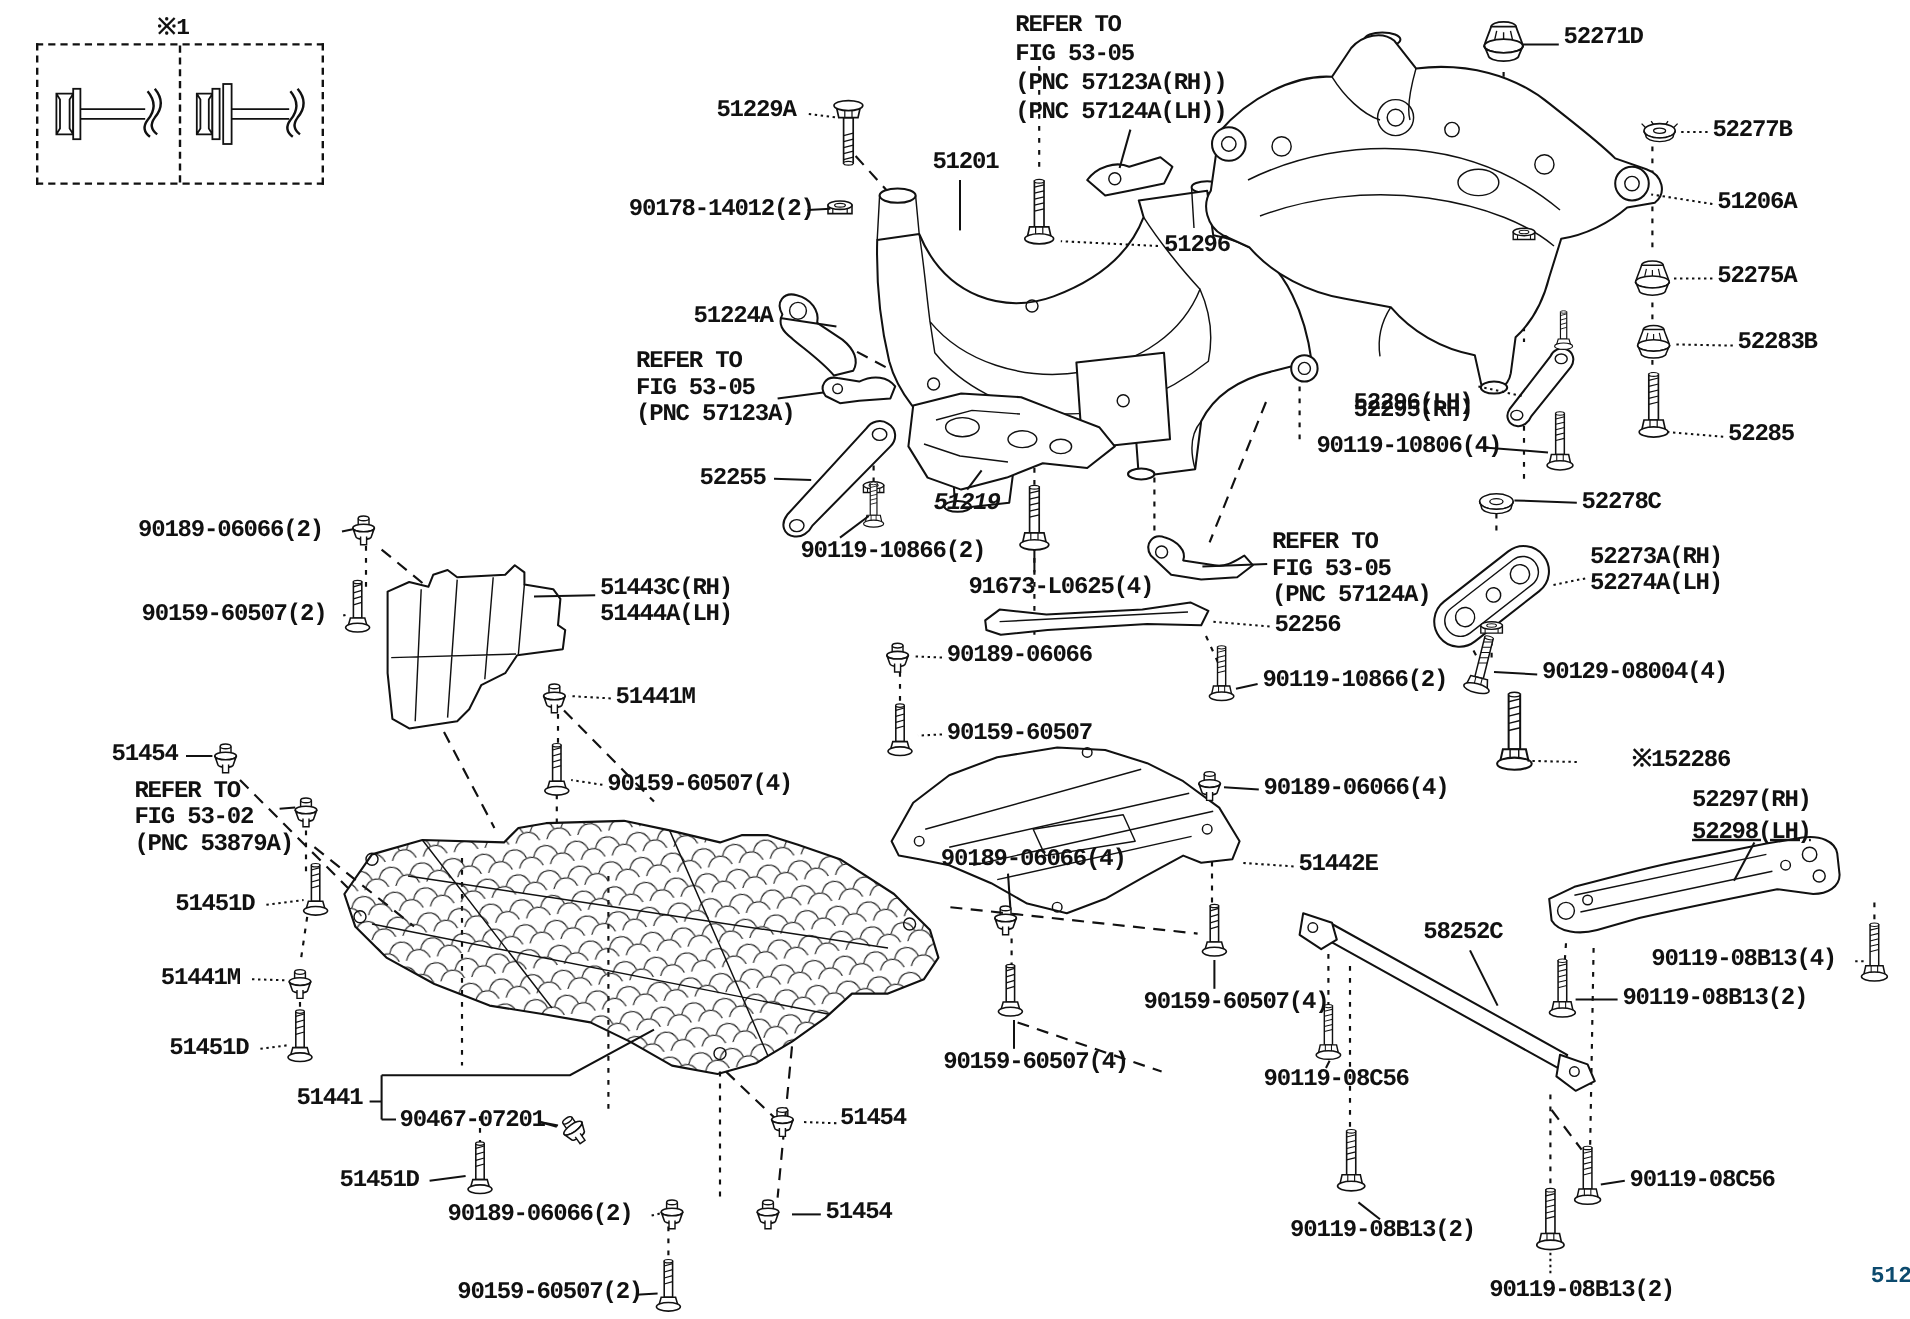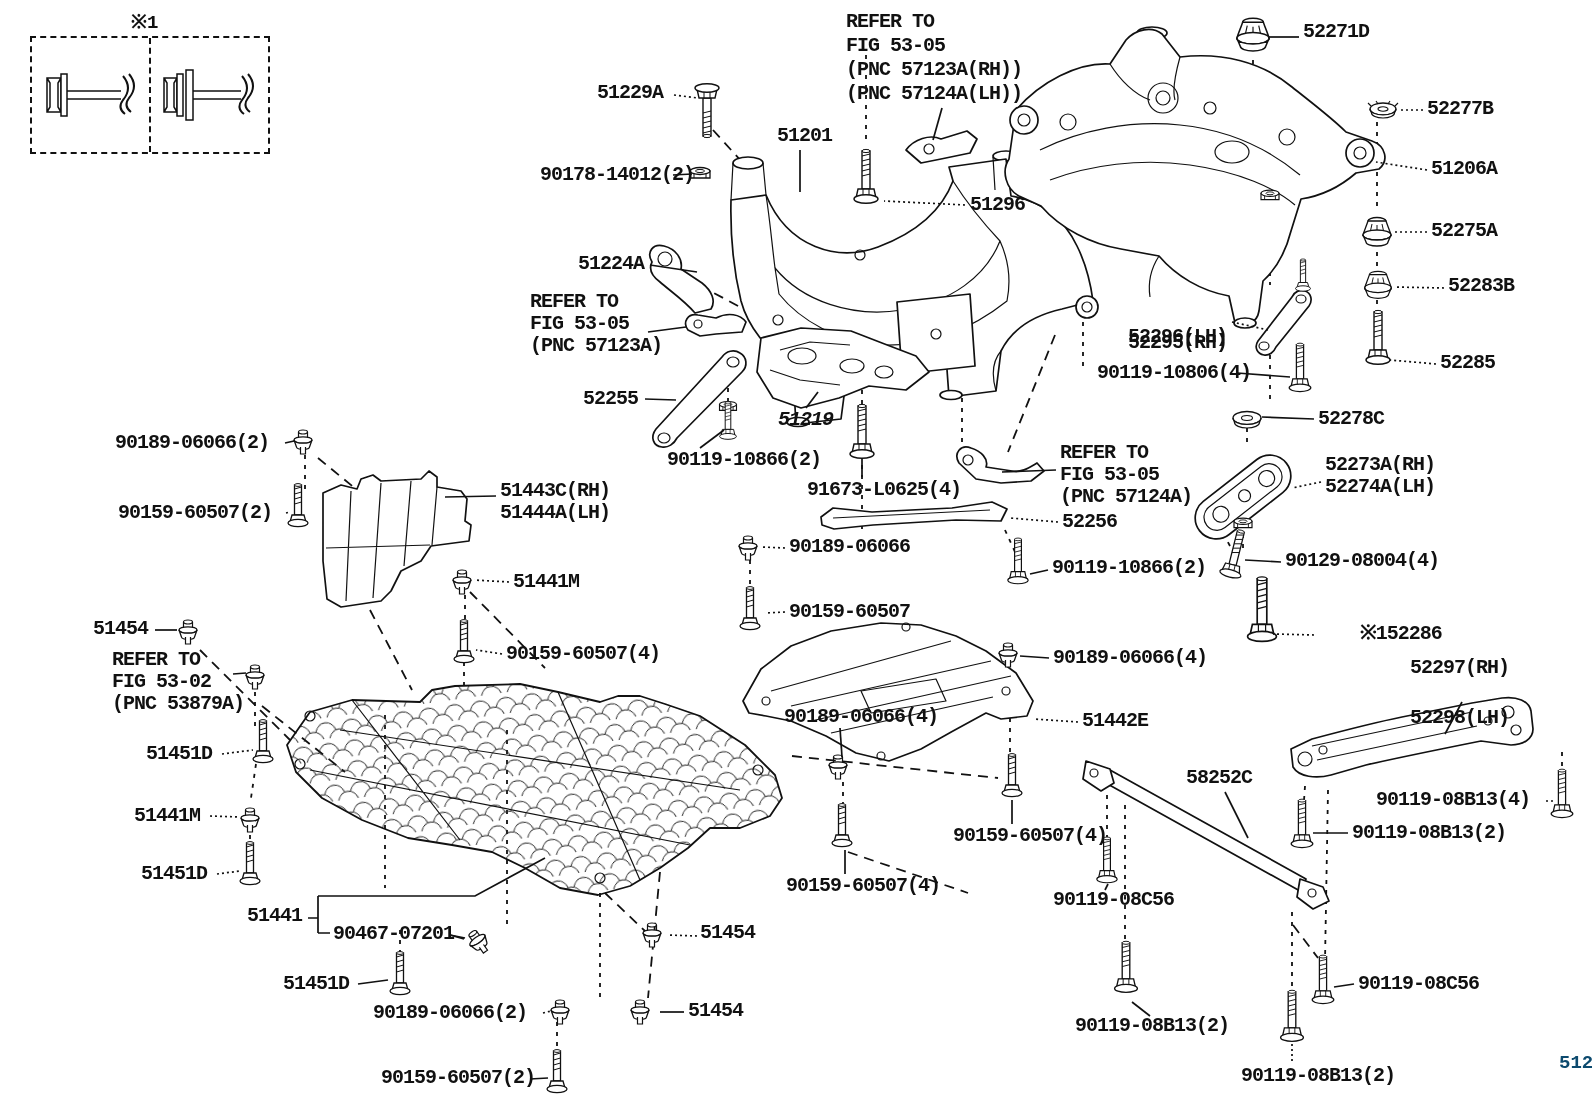--- a/index.html
+++ b/index.html
@@ -385,21 +385,21 @@
           <rect x="28" y="6" width="7" height="50" fill="#fff" stroke="#111" stroke-width="1.5"></rect>
           <path d="M35,27 h48 M35,35 h48" stroke="#111" stroke-width="1.5" fill="none"></path>
           <path d="M84,12 q10,12 0,24 q-6,8 2,14 M90,10 q10,12 0,24 q-6,8 2,14" stroke="#111" stroke-width="2" fill="none"></path>
         </svg>
       </div>
     </div>
   </div>
 
   <div id="labels">
       <div class="plabel" style="left: 597px; top: 83px;">51229A</div>
-      <div class="plabel" style="left: 524px; top: 165px; margin-left: 16px;">90178-14012(2)</div>
+      <div class="plabel" style="left: 524px; top: 165px;">90178-14012(2)</div>
       <div class="plabel" style="left: 777px; top: 126px;">51201</div>
       <div class="plabel" style="left: 846px; top: 12px;">REFER TO</div>
       <div class="plabel" style="left: 846px; top: 36px;">FIG 53-05</div>
       <div class="plabel" style="left: 846px; top: 60px;">(PNC 57123A(RH))</div>
       <div class="plabel" style="left: 846px; top: 84px;">(PNC 57124A(LH))</div>
       <div class="plabel" style="left: 970px; top: 195px;">51296</div>
       <div class="plabel" style="left: 1303px; top: 22px;">52271D</div>
       <div class="plabel" style="left: 1427px; top: 99px;">52277B</div>
       <div class="plabel" style="left: 1431px; top: 159px;">51206A</div>
       <div class="plabel" style="left: 1431px; top: 221px;">52275A</div>
@@ -438,21 +438,21 @@
       <div class="plabel" style="left: 112px; top: 672px;">FIG 53-02</div>
       <div class="plabel" style="left: 112px; top: 694px;">(PNC 53879A)</div>
       <div class="plabel" style="left: 146px; top: 744px;">51451D</div>
       <div class="plabel" style="left: 506px; top: 644px;">90159-60507(4)</div>
       <div class="plabel" style="left: 134px; top: 806px;">51441M</div>
       <div class="plabel" style="left: 141px; top: 864px;">51451D</div>
       <div class="plabel" style="left: 1053px; top: 648px;">90189-06066(4)</div>
       <div class="plabel" style="left: 784px; top: 707px;">90189-06066(4)</div>
       <div class="plabel" style="left: 1082px; top: 711px;">51442E</div>
       <div class="plabel" style="left: 1410px; top: 658px;">52297(RH)</div>
-      <div class="plabel" style="left: 1410px; top: 708px;">52298(LH)</div>
+      <div class="plabel" style="left: 1410px; top: 684px; text-decoration: underline;">52298(LH)</div>
       <div class="plabel" style="left: 1186px; top: 768px;">58252C</div>
       <div class="plabel" style="left: 953px; top: 826px;">90159-60507(4)</div>
       <div class="plabel" style="left: 786px; top: 876px;">90159-60507(4)</div>
       <div class="plabel" style="left: 1376px; top: 790px;">90119-08B13(4)</div>
       <div class="plabel" style="left: 1352px; top: 823px;">90119-08B13(2)</div>
       <div class="plabel" style="left: 1053px; top: 890px;">90119-08C56</div>
       <div class="plabel" style="left: 247px; top: 906px;">51441</div>
       <div class="plabel" style="left: 333px; top: 924px;">90467-07201</div>
       <div class="plabel" style="left: 700px; top: 923px;">51454</div>
       <div class="plabel" style="left: 283px; top: 974px;">51451D</div>

